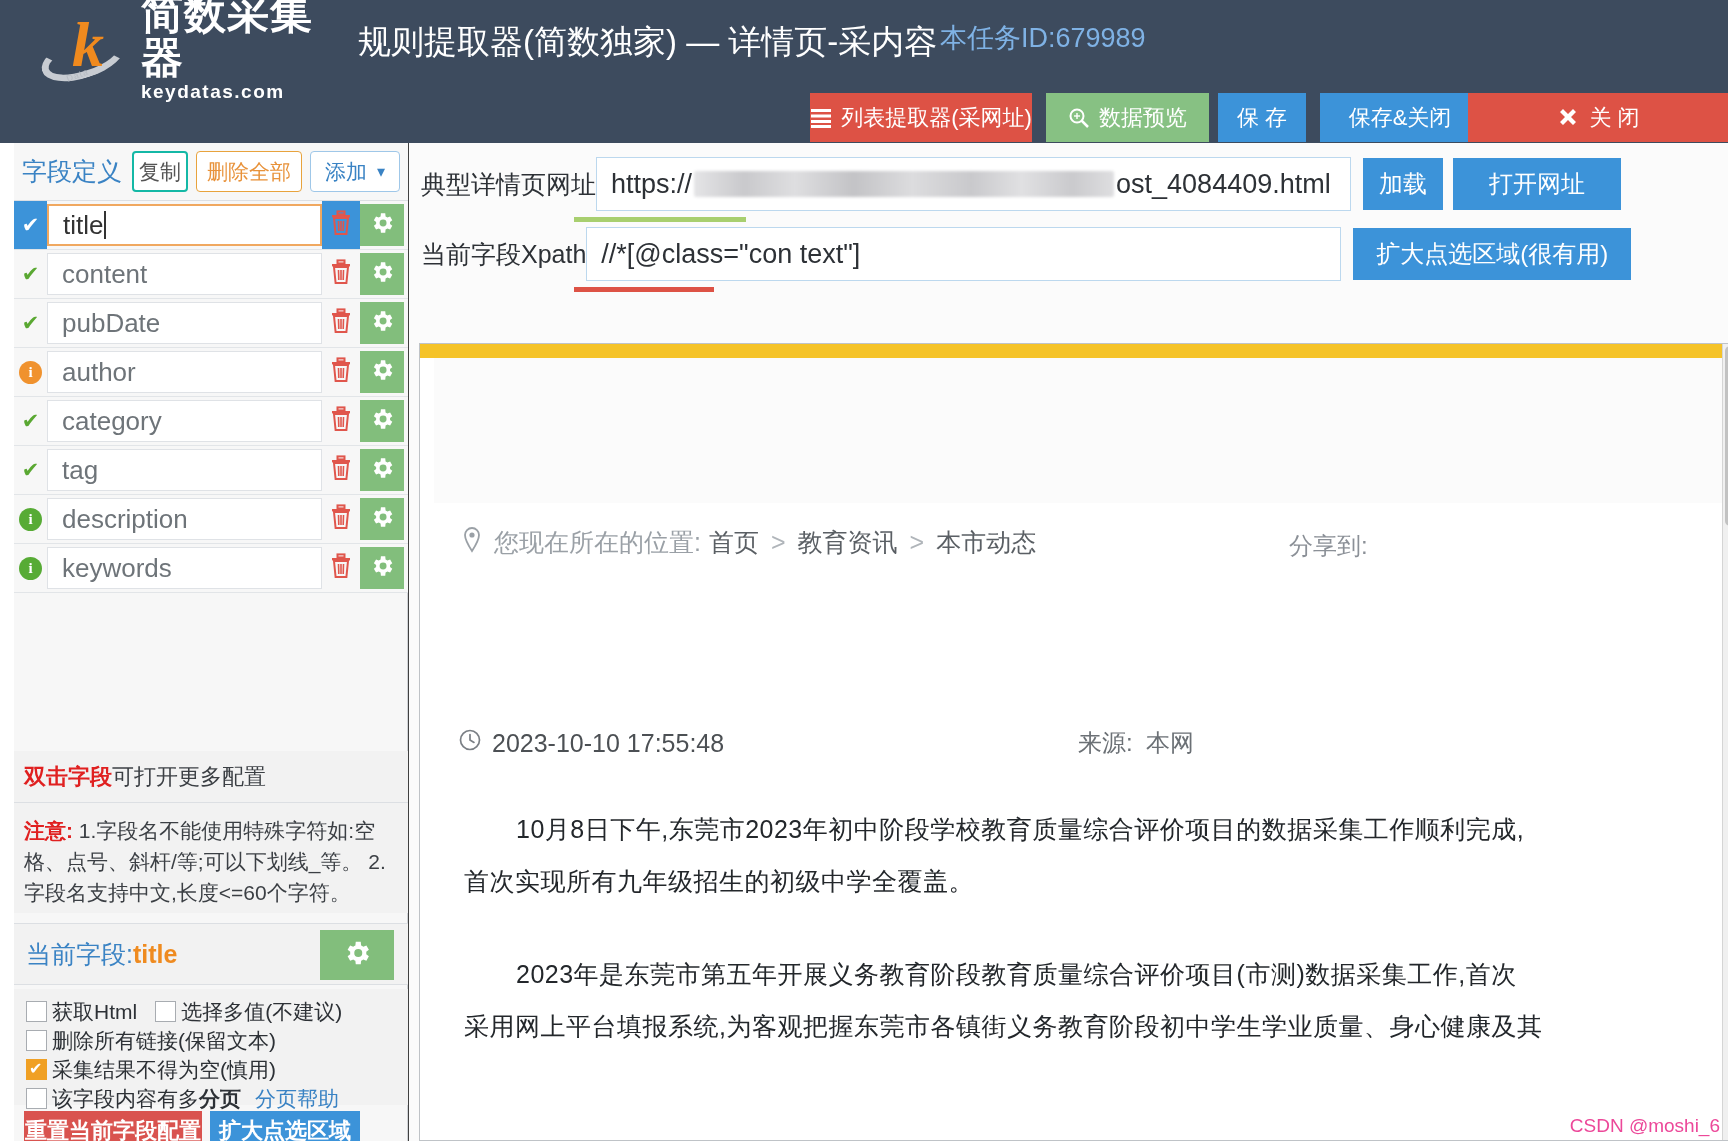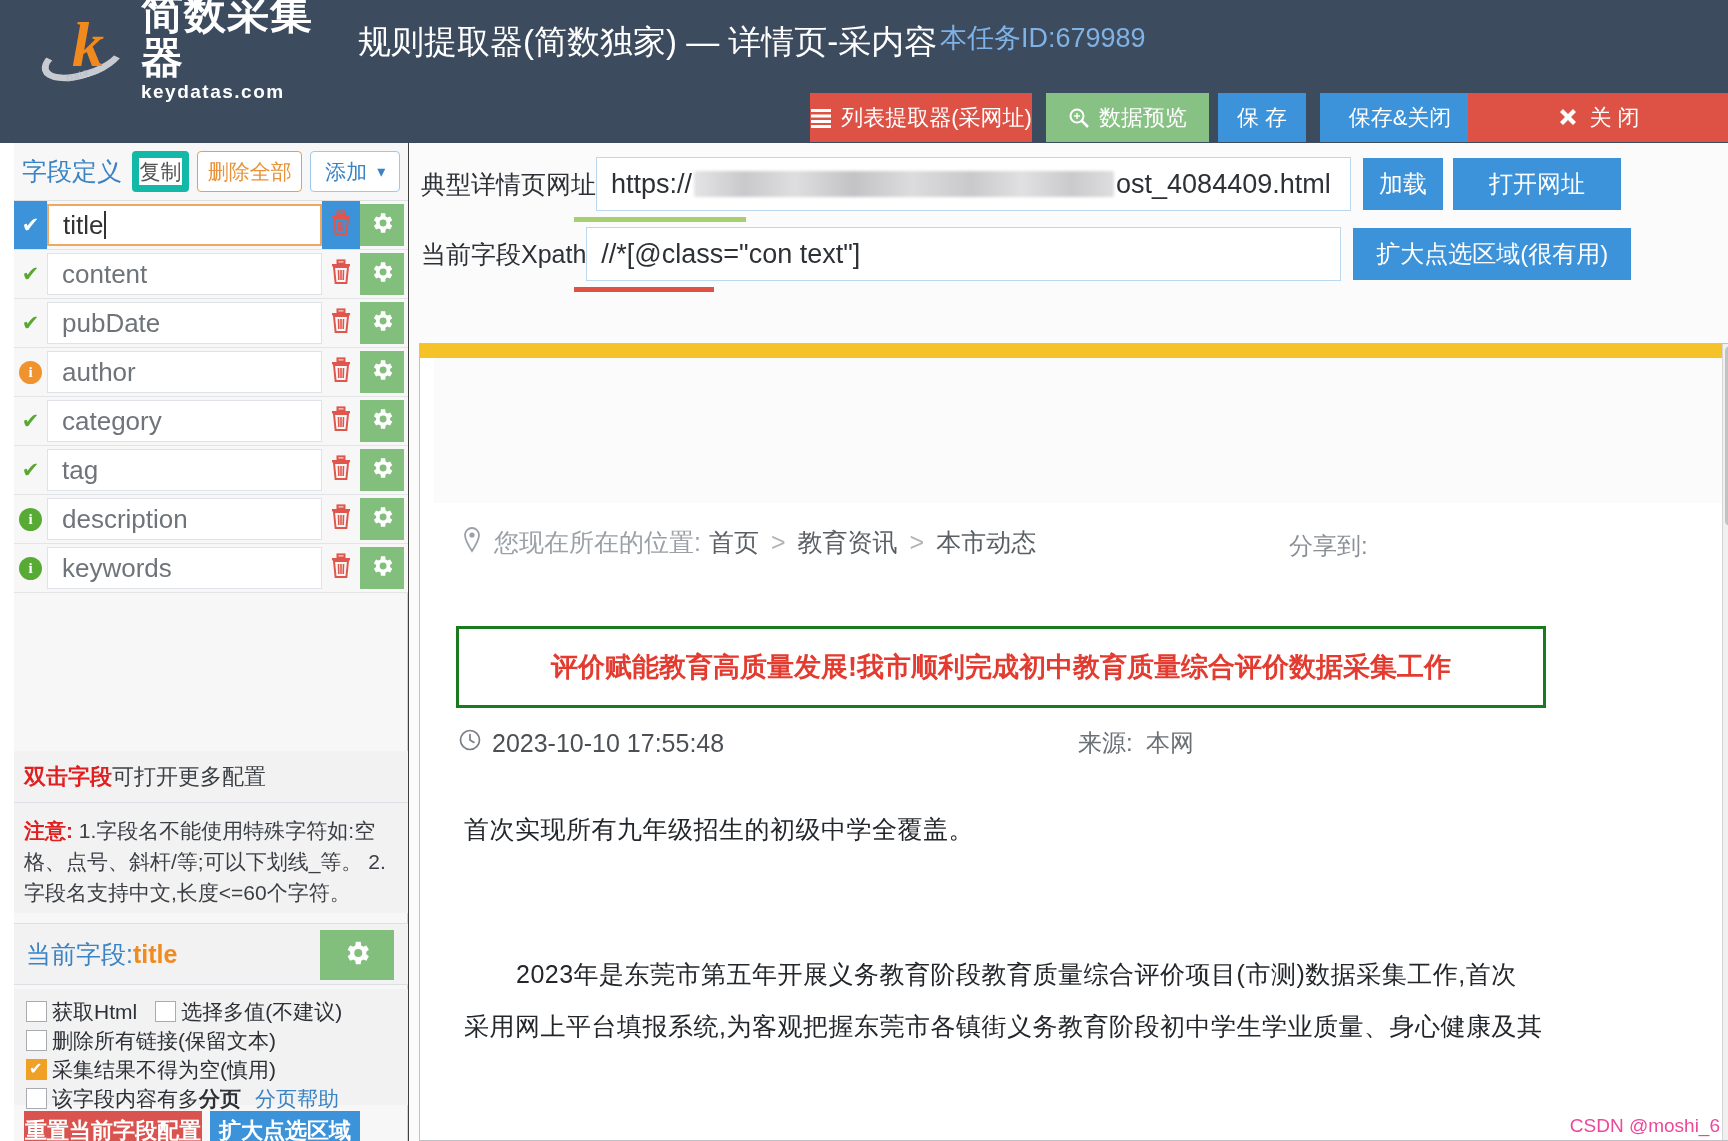--- a/index.html
+++ b/index.html
@@ -81,21 +81,21 @@
   #fielddef-bar {
     position:absolute; left:0; top:0; width:394px; height:58px;
     background:#f7f7f7; border-bottom:1px solid #dcdfe3;
     display:flex; align-items:center; padding:0 8px;
   }
   #fielddef-title { font-size:25px; color:#3a83c4; margin-right:10px; white-space:nowrap; }
   .mini-btn {
     height:41px; display:flex; align-items:center; justify-content:center;
     border-radius:4px; font-size:21px; cursor:pointer; background:#fff; white-space:nowrap;
   }
-  #btn-copy { width:62px; border:7px solid #14b8a6; color:#555; margin-right:8px; }
+  #btn-copy { width:62px; border:2px solid #14b8a6; color:#555; margin-right:8px; }
   #btn-delete-all { width:118px; border:1px solid #e8a33d; color:#e8923a; margin-right:8px; }
   #btn-add { width:100px; border:1px solid #9fc7e8; color:#3a83c4; }
   #btn-add .caret { margin-left:10px; font-size:16px; }
 
   
   #field-list { position:absolute; left:0; top:58px; width:394px; }
   .field-row {
     position:relative; height:49px; display:flex; align-items:stretch;
     border-bottom:1px solid #e2e5e8; background:#f7f7f7;
   }
@@ -651,39 +651,37 @@
           </span>
           <span>您现在所在的位置:</span>
           <span class="crumb">首页</span>
           <span class="sep">&gt;</span>
           <span class="crumb">教育资讯</span>
           <span class="sep">&gt;</span>
           <span class="crumb">本市动态</span>
         </div>
         <div id="pv-share">分享到:</div>
 
-        <div id="pv-title-box">
-          <div id="pv-title">评价赋能教育高质量发展!我市顺利完成初中教育质量综合评价数据采集工作</div>
-        </div>
 
         <div id="pv-meta">
           <span id="clock-icon">
             <svg width="24" height="24" viewBox="0 0 24 24">
                 <circle cx="12" cy="12" r="9.5" fill="none" stroke="#7a7f85" stroke-width="1.7"></circle>
                 <path d="M12 6.5V12l4 2.4" fill="none" stroke="#7a7f85" stroke-width="1.7" stroke-linecap="round"></path>
               </svg>
           </span>
           <span>2023-10-10 17:55:48</span>
           <span id="pv-source">
             <span>来源:</span>
             &nbsp;<span>本网</span>
           </span>
         </div>
 
         <div class="pv-para" id="pv-p1">
+          <div class="pv-indent">10月8日下午,东莞市2023年初中阶段学校教育质量综合评价项目的数据采集工作顺利完成,</div>
           <div>首次实现所有九年级招生的初级中学全覆盖。</div>
         </div>
 
         <div class="pv-para" id="pv-p2">
           <div class="pv-indent">2023年是东莞市第五年开展义务教育阶段教育质量综合评价项目(市测)数据采集工作,首次</div>
           <div>采用网上平台填报系统,为客观把握东莞市各镇街义务教育阶段初中学生学业质量、身心健康及其</div>
         </div>
       </div>
       <div id="preview-scroll">
         <div id="preview-thumb"></div>

